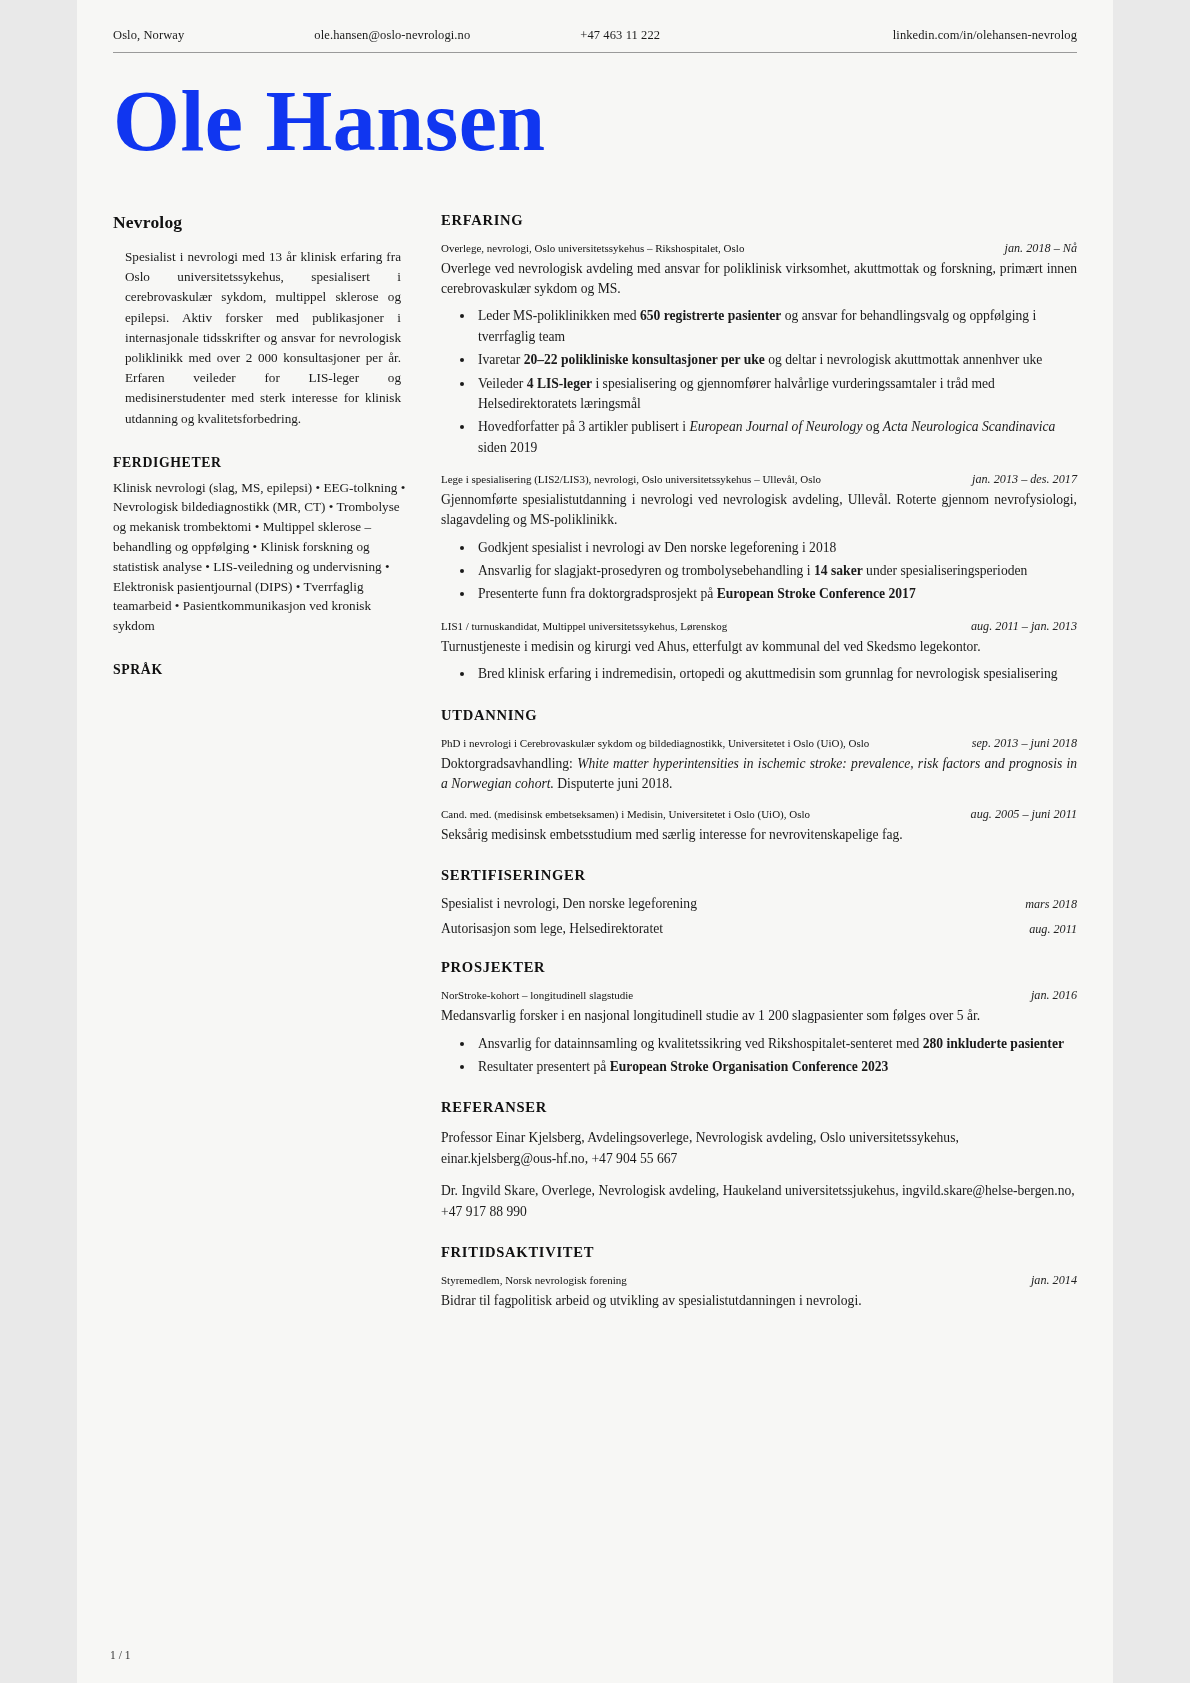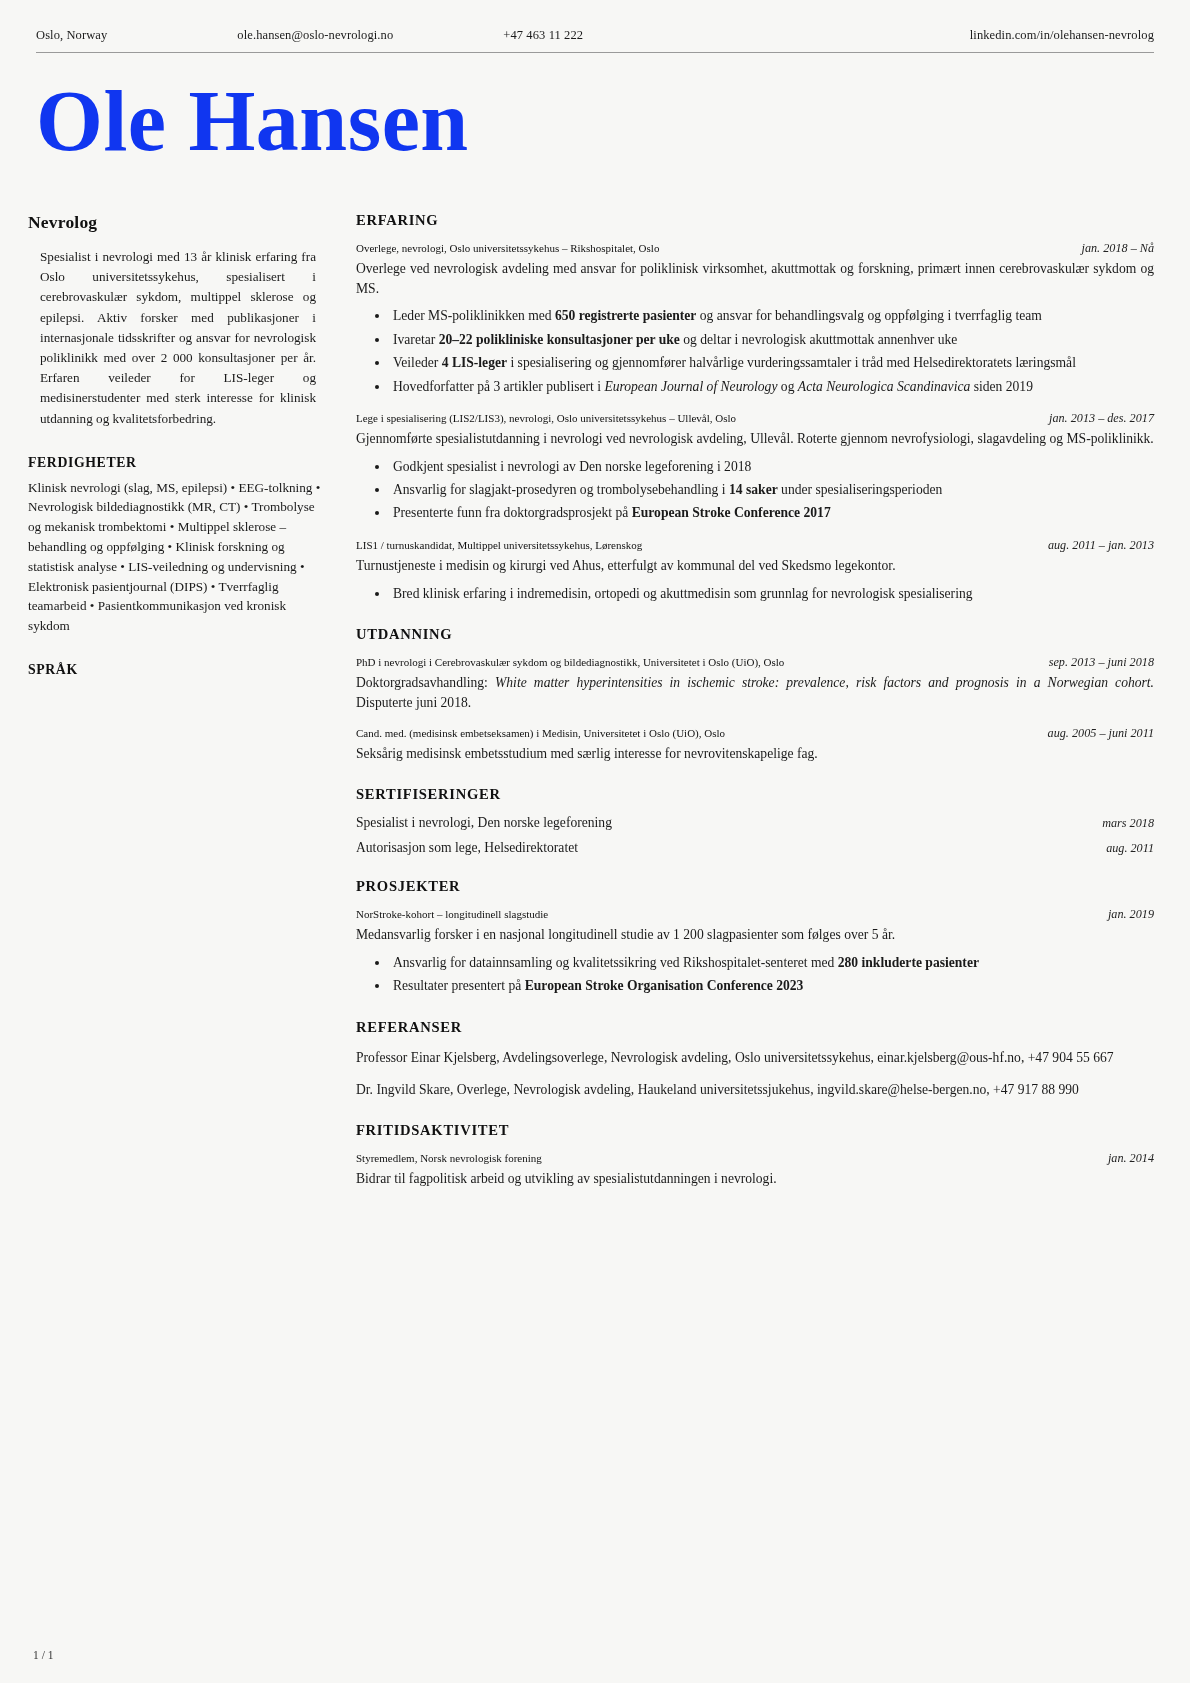--- a/index.html
+++ b/index.html
@@ -6,21 +6,21 @@
     margin: 0;
     padding: 0;
     background: #e9e9e9;
   }
   body {
     font-family: "Liberation Serif", serif;
     -webkit-font-smoothing: antialiased;
   }
   .page {
     position: relative;
-    width: 1190px;
+    width: 1036px;
     height: 1683px;
     background: #f7f7f5;
     margin: 0 auto;
     box-sizing: border-box;
     overflow: hidden;
   }
   
   .topbar {
     position: absolute;
     top: 28px;
@@ -49,21 +49,21 @@
     line-height: 1;
     font-weight: 700;
     color: #1036f0;
     letter-spacing: 0.5px;
   }
 
   
   .body {
     position: absolute;
     top: 212px;
-    left: 28px;
+    left: 36px;
     right: 36px;
     display: flex;
     gap: 28px;
   }
   .col-left { width: 300px; flex: 0 0 300px; }
   .col-right { flex: 1 1 auto; }
 
   .role-title {
     font-size: 17.5px;
     font-weight: 700;
@@ -270,21 +270,21 @@
             </div>
           </div>
       </div>
 
       <div class="sec">
         <div class="sec-head">PROSJEKTER</div>
         <div>
             <div class="entry">
               <div class="entry-head">
                 <div class="entry-title">NorStroke-kohort – longitudinell slagstudie</div>
-                <div class="entry-date">jan. 2019</div>
+                <div class="entry-date">jan. 2016</div>
               </div>
               <p class="entry-desc">Medansvarlig forsker i en nasjonal longitudinell studie av 1 200 slagpasienter som følges over 5 år.</p>
               <ul class="bullets">
                 <li>Ansvarlig for datainnsamling og kvalitetssikring ved Rikshospitalet-senteret med <b>280 inkluderte pasienter</b></li>
                 <li>Resultater presentert på <b>European Stroke Organisation Conference 2023</b></li>
               </ul>
             </div>
           </div>
       </div>
 

